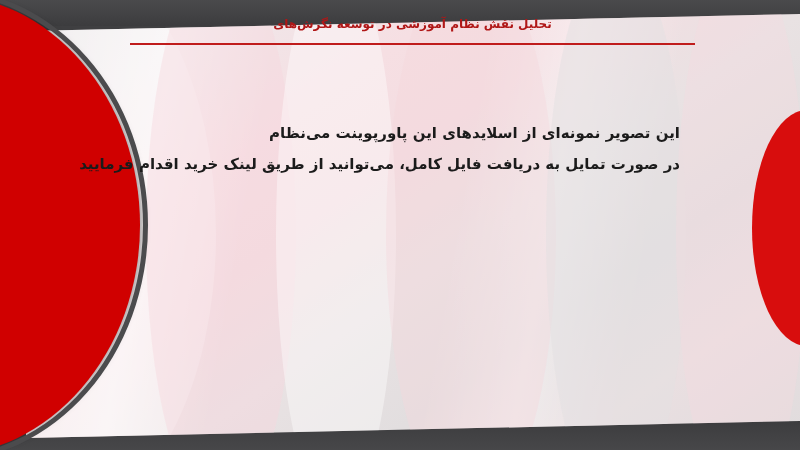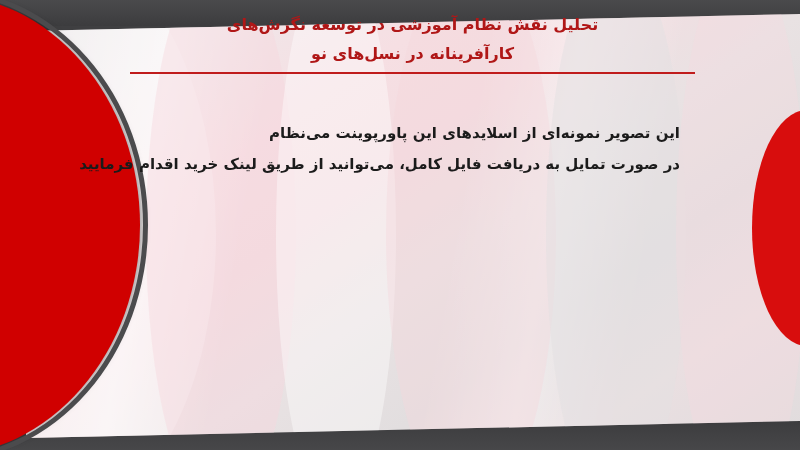--- a/index.html
+++ b/index.html
@@ -111,21 +111,21 @@
   
   .title-block {
     position: absolute;
     left: 130px; top: 10px;
     width: 565px;
     z-index: 6;
     text-align: center;
   }
   .title-line {
     color: #b01717;
-    font-size: 16px;
+    font-size: 12px;
     line-height: 29px;
     font-weight: bold;
     direction: rtl;
     white-space: nowrap;
   }
   .title-rule {
     margin-top: 4px;
     width: 100%;
     height: 2px;
     background: #c01c1c;
@@ -164,21 +164,20 @@
     <div class="band b5"></div>
     <div class="band b6"></div>
   </div>
 
   <div class="ellipse-right"></div>
   <div class="ellipse-left"></div>
   <div class="ellipse-left-arc"></div>
 
   <div class="title-block">
     <div class="title-line">تحلیل نقش نظام آموزشی در توسعه نگرش‌های</div>
-    <div class="title-line">کارآفرینانه در نسل‌های نو</div>
     <div class="title-rule"></div>
   </div>
 
   <div class="body-block">
     <div class="body-line">این تصویر نمونه‌ای از اسلایدهای این پاورپوینت می‌نظام</div>
     <div class="body-line">در صورت تمایل به دریافت فایل کامل، می‌توانید از طریق لینک خرید اقدام فرمایید</div>
   </div>
 
 </div>
 

